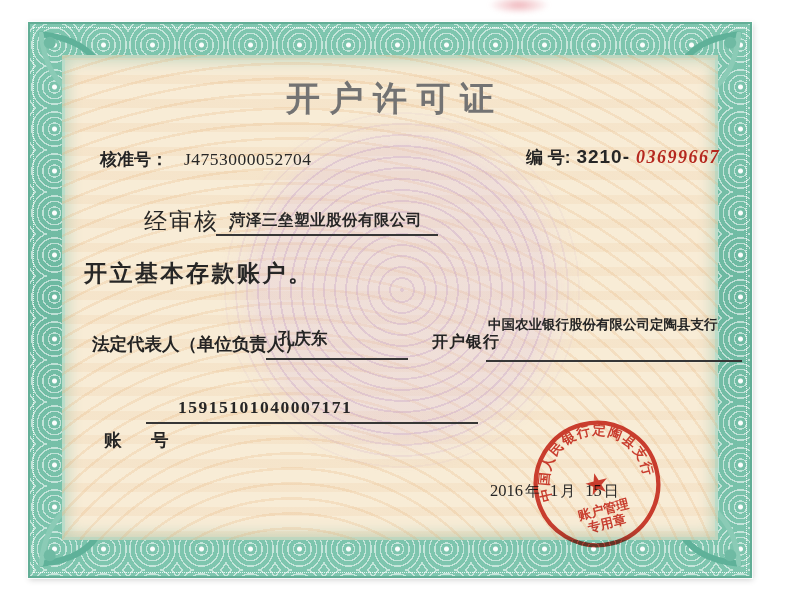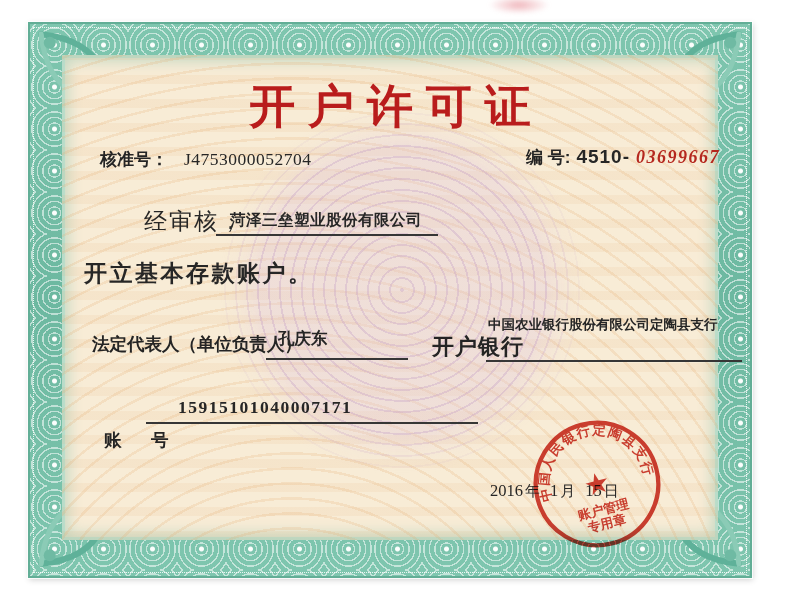--- a/index.html
+++ b/index.html
@@ -77,23 +77,23 @@
   .corner.tl { left: 8px;  top: 7px; }
   .corner.tr { right: 8px; top: 7px;    transform: scaleX(-1); }
   .corner.bl { left: 8px;  bottom: 9px; transform: scaleY(-1); }
   .corner.br { right: 8px; bottom: 9px; transform: scale(-1,-1); }
 
   
   .txt { position: absolute; white-space: nowrap; }
   .title {
     left: 0; right: 0; top: 54px;
     text-align: center;
-    font-size: 46px; font-weight: 700;
+    font-size: 34px; font-weight: 700;
     letter-spacing: 0.28em; text-indent: 0.28em;
-    color: #b91c1c;
+    color: #737373;
   }
   .label  { font-weight: 700; color: #242424; }
   .serifv { font-family: "Liberation Serif", serif; }
 
   .approval { left: 72px; top: 126px; font-size: 17px; text-align: center; }
   .approval .val { margin-left: 16px; font-size: 17.5px; letter-spacing: 0.5px; }
 
   .serial { left: 498px; top: 124px; font-size: 17px; }
   .serial .pre { font-size: 19px; font-weight: 600; margin-left: 6px; letter-spacing: 1px; }
   .serial .num { font-family: "Liberation Serif", serif; font-weight: 700;
@@ -113,21 +113,21 @@
   .rep-line     { left: 238px; top: 300px; width: 142px; height: 38px;
                   font-size: 16.5px; padding: 0 0 3px 12px; align-items: center; }
   .bank-line    { left: 458px; top: 294px; width: 256px; height: 46px;
                   font-size: 13.5px; line-height: 1.32; padding: 0 0 2px 2px;
                   align-items: flex-start; white-space: normal; }
   .acct-line    { left: 118px; top: 366px; width: 332px; height: 36px;
                   font-family: "Liberation Serif", serif;
                   font-size: 17.5px; letter-spacing: 1.5px; padding: 0 0 4px 32px; }
 
   .rep-label  { left: 64px;  top: 310px; font-size: 17.5px; font-weight: 700; }
-  .bank-label { left: 404px; top: 310px; font-size: 22px; font-weight: 700; letter-spacing: 1px; }
+  .bank-label { left: 404px; top: 310px; font-size: 16px; font-weight: 700; letter-spacing: 1px; }
   .acct-label { left: 76px;  top: 374px; font-size: 17.5px; font-weight: 700; letter-spacing: 6px; margin-top: 32px; }
 
   .issuer { left: 458px; top: 430px; font-size: 16.5px; font-weight: 700; }
   .date   { left: 462px; top: 459px; font-size: 15px; }
   .date .n { font-family: "Liberation Serif", serif; font-size: 16.5px; }
   .date .u { margin: 0 10px 0 2px; }
 
   
   .seal {
     position: absolute;
@@ -190,21 +190,21 @@
     <div class="medallion"></div>
   </div>
 
   <div class="txt title">开户许可证</div>
 
   <div class="txt approval">
     <span class="label">核准号：</span><span class="val serifv">J4753000052704</span>
   </div>
 
   <div class="txt serial">
-    <span class="label">编 号:</span><span class="pre">4510-</span><span class="num">03699667</span>
+    <span class="label">编 号:</span><span class="pre">3210-</span><span class="num">03699667</span>
   </div>
 
   <div class="txt stmt1-intro">经审核，</div>
   <div class="fill-line company-line">
     <span>菏泽三垒塑业股份有限公司</span>
   </div>
 
   <div class="txt stmt2">开立基本存款账户。</div>
 
   <div class="txt rep-label label">法定代表人（单位负责人）</div>

